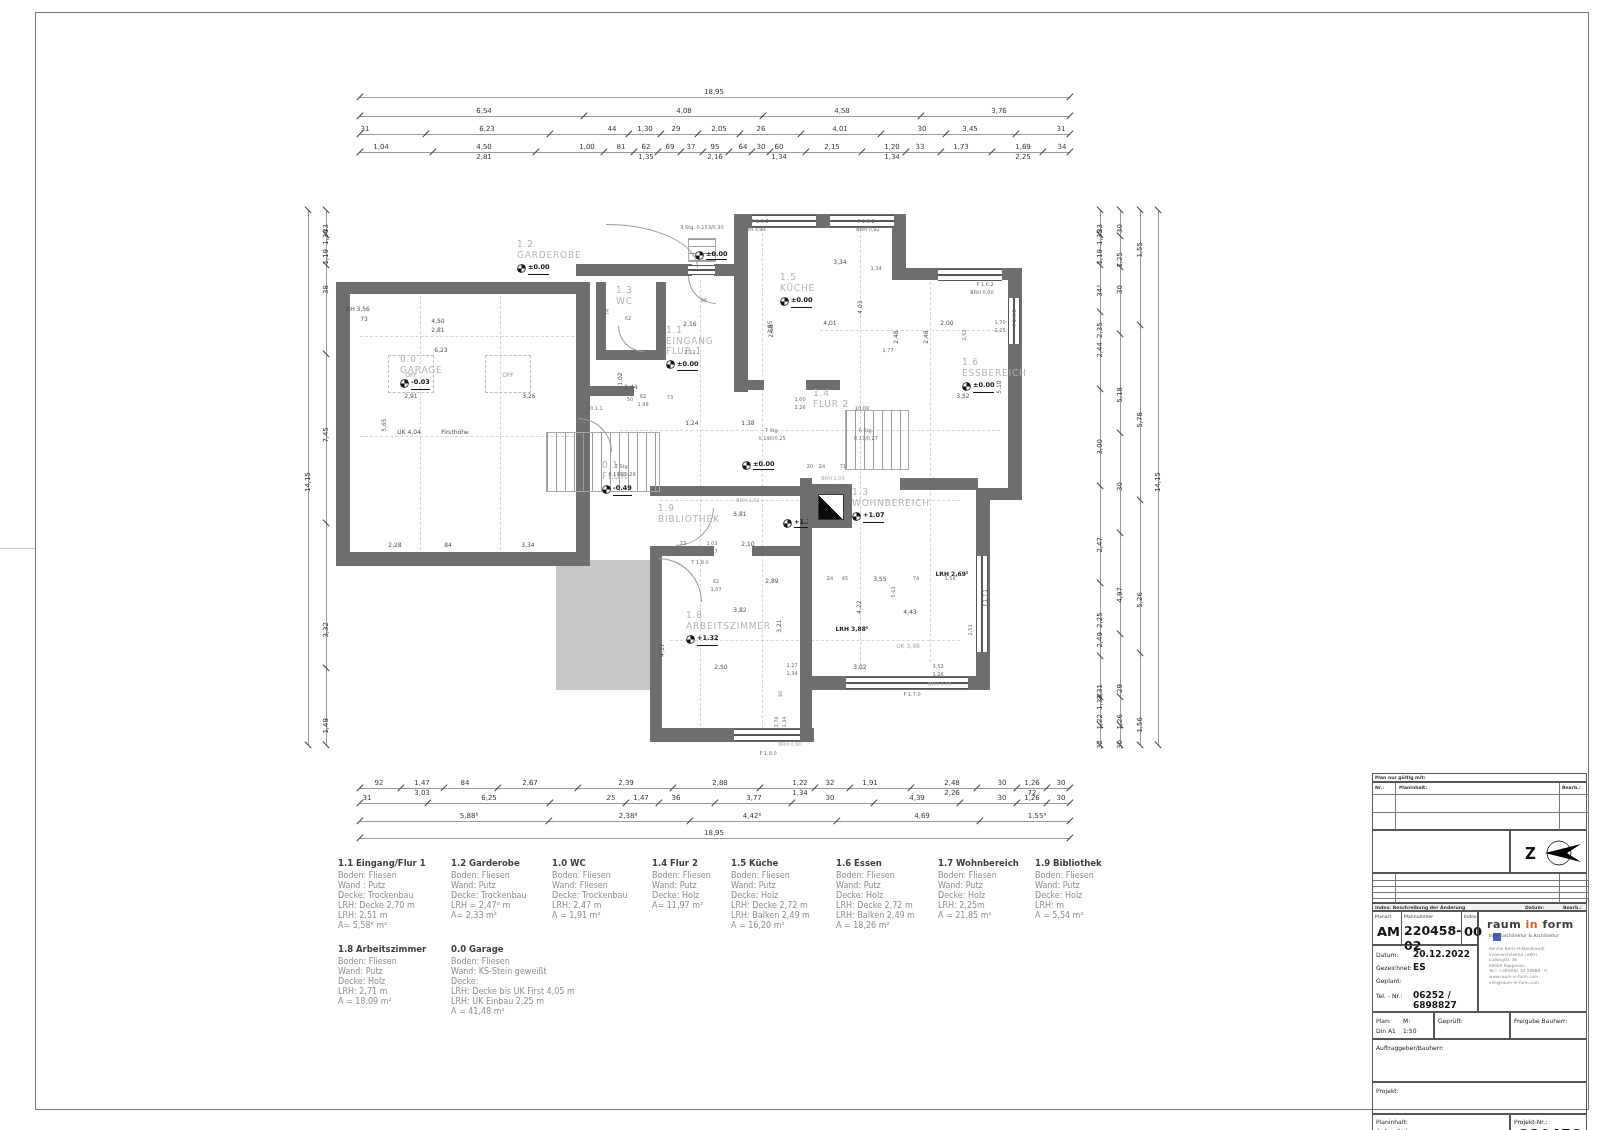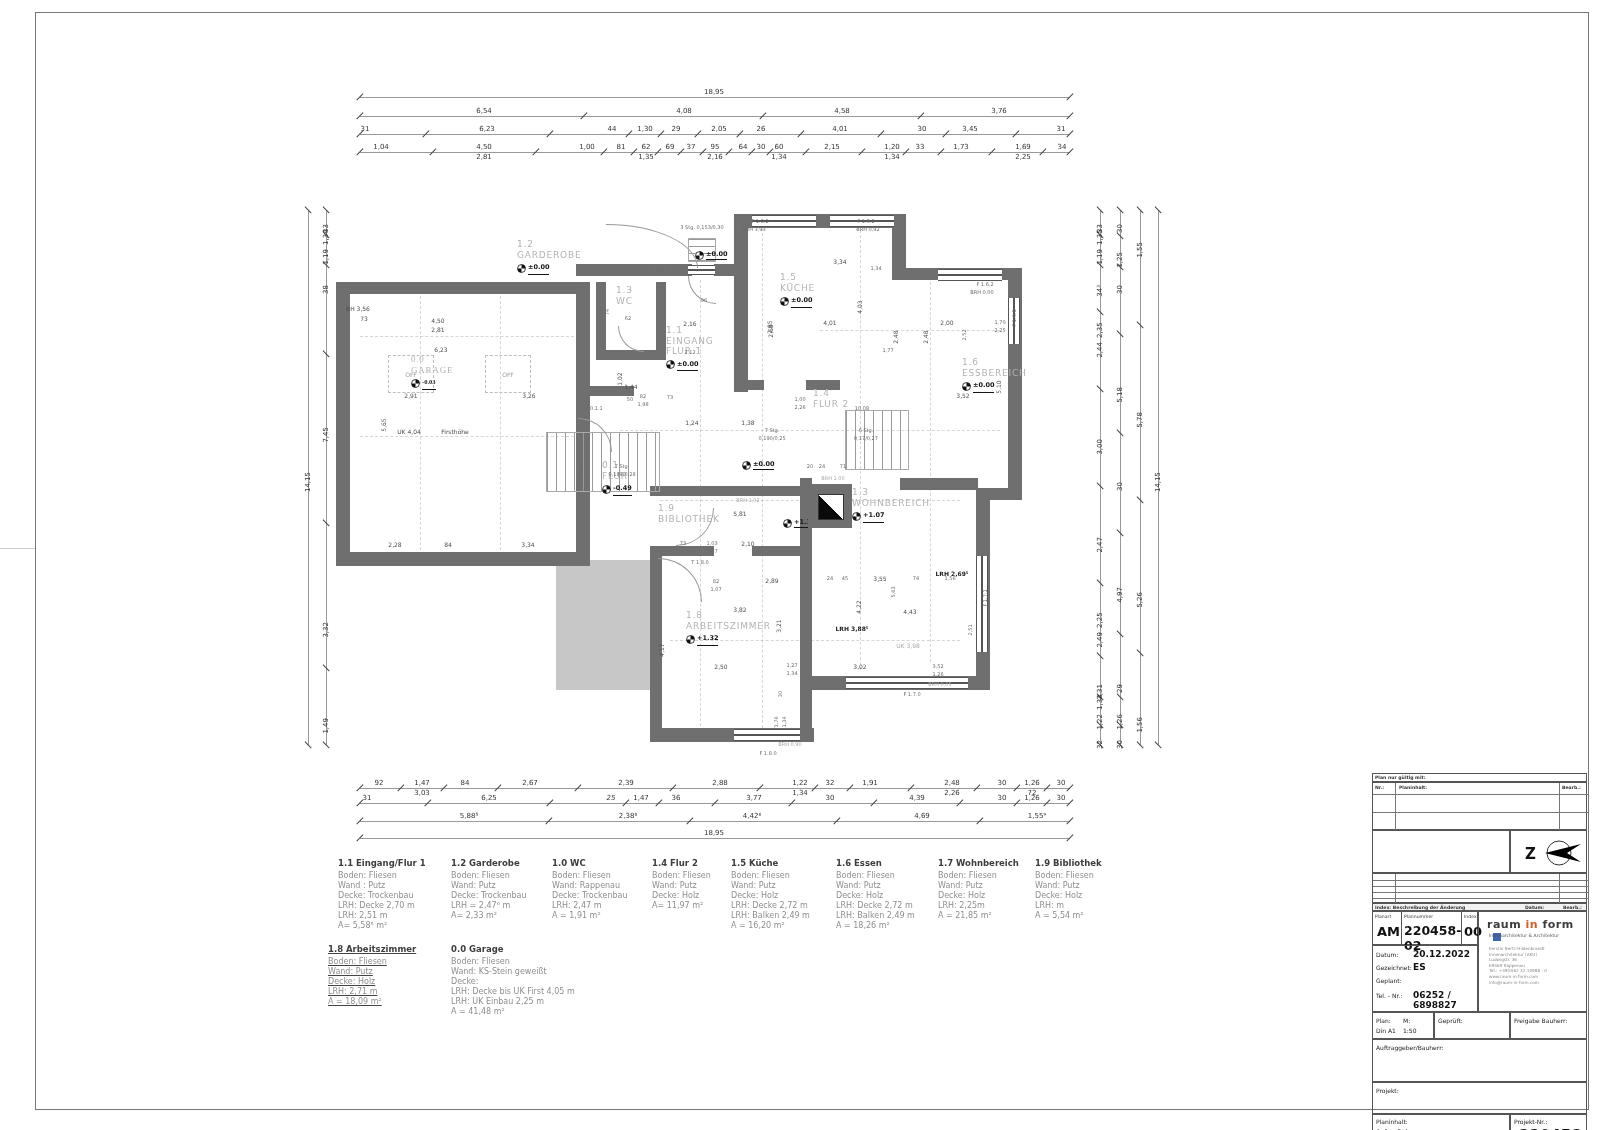--- a/index.html
+++ b/index.html
@@ -221,21 +221,21 @@
         <div>ARBEITSZIMMER</div>
         <div class="lev">
           <svg width="9" height="9" viewBox="0 0 10 10">
             <circle cx="5" cy="5" r="4.4" fill="#fff" stroke="#111" stroke-width="0.9"></circle>
             <path d="M5 5 L5 0.6 A4.4 4.4 0 0 1 9.4 5 Z" fill="#111"></path>
             <path d="M5 5 L5 9.4 A4.4 4.4 0 0 1 0.6 5 Z" fill="#111"></path>
           </svg>
           <span>+1.32</span>
         </div>
       </div>
-      <div class="room" style="left: 411px; top: 354px; font-family: Liberation Serif, serif;">
+      <div class="room" style="left: 400px; top: 354px;">
         <div>0.0</div>
         <div>GARAGE</div>
         <div class="lev">
           <svg width="9" height="9" viewBox="0 0 10 10">
             <circle cx="5" cy="5" r="4.4" fill="#fff" stroke="#111" stroke-width="0.9"></circle>
             <path d="M5 5 L5 0.6 A4.4 4.4 0 0 1 9.4 5 Z" fill="#111"></path>
             <path d="M5 5 L5 9.4 A4.4 4.4 0 0 1 0.6 5 Z" fill="#111"></path>
           </svg>
           <span>-0.03</span>
         </div>
@@ -618,21 +618,21 @@
         <div class="leg-title">1.2 Garderobe</div>
         <div class="leg-line">Boden: Fliesen</div>
         <div class="leg-line">Wand: Putz</div>
         <div class="leg-line">Decke: Trockenbau</div>
         <div class="leg-line">LRH =  2,47⁶ m</div>
         <div class="leg-line">A= 2,33 m²</div>
       </div>
       <div class="leg" style="left: 552px; top: 858px;">
         <div class="leg-title">1.0 WC</div>
         <div class="leg-line">Boden: Fliesen</div>
-        <div class="leg-line">Wand: Rappenau</div>
+        <div class="leg-line">Wand: Fliesen</div>
         <div class="leg-line">Decke: Trockenbau</div>
         <div class="leg-line">LRH: 2,47 m</div>
         <div class="leg-line">A = 1,91 m²</div>
       </div>
       <div class="leg" style="left: 652px; top: 858px;">
         <div class="leg-title">1.4 Flur 2</div>
         <div class="leg-line">Boden: Fliesen</div>
         <div class="leg-line">Wand: Putz</div>
         <div class="leg-line">Decke: Holz</div>
         <div class="leg-line">A= 11,97 m²</div>
@@ -664,21 +664,21 @@
         <div class="leg-line">A =  21,85 m²</div>
       </div>
       <div class="leg" style="left: 1035px; top: 858px;">
         <div class="leg-title">1.9 Bibliothek</div>
         <div class="leg-line">Boden: Fliesen</div>
         <div class="leg-line">Wand: Putz</div>
         <div class="leg-line">Decke: Holz</div>
         <div class="leg-line">LRH:   m</div>
         <div class="leg-line">A = 5,54 m²</div>
       </div>
-      <div class="leg" style="left: 328px; top: 944px; text-decoration: underline;">
+      <div class="leg" style="left: 338px; top: 944px;">
         <div class="leg-title">1.8  Arbeitszimmer</div>
         <div class="leg-line">Boden:  Fliesen</div>
         <div class="leg-line">Wand: Putz</div>
         <div class="leg-line">Decke: Holz</div>
         <div class="leg-line">LRH: 2,71 m</div>
         <div class="leg-line">A = 18,09 m²</div>
       </div>
       <div class="leg" style="left: 451px; top: 944px;">
         <div class="leg-title">0.0  Garage</div>
         <div class="leg-line">Boden:  Fliesen</div>

